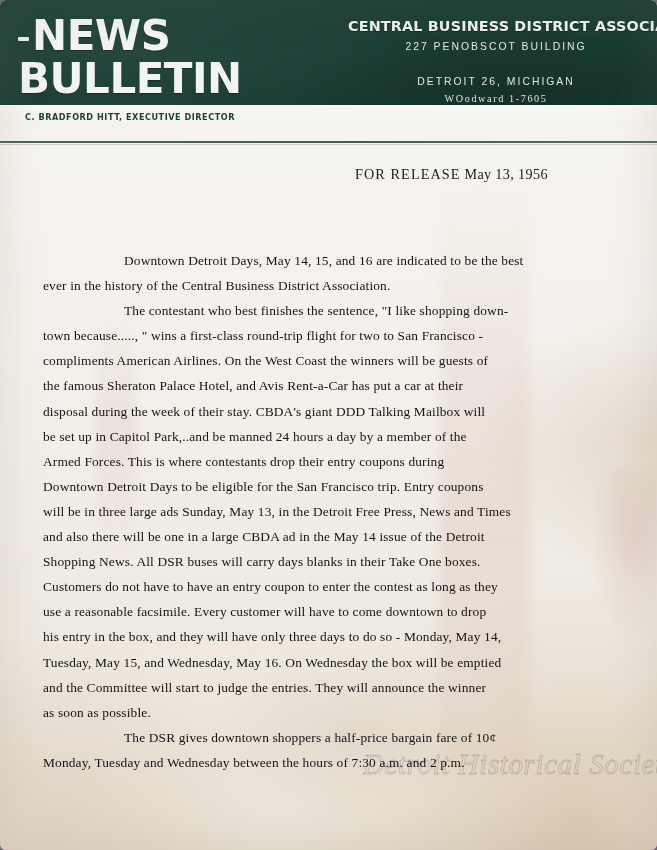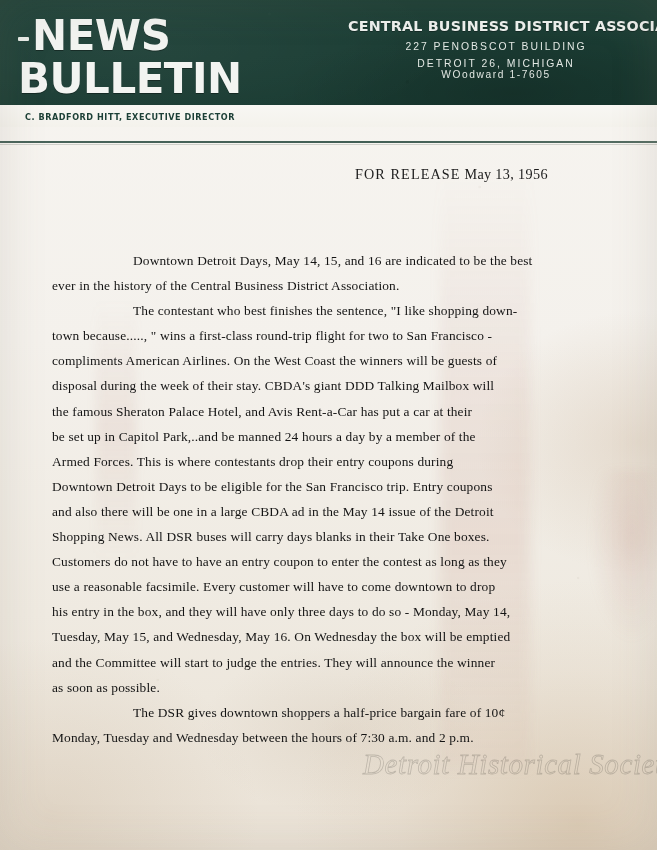--- a/index.html
+++ b/index.html
@@ -7,20 +7,21 @@
     padding: 0;
     background: #6b6b6b;
   }
   .page {
     position: relative;
     width: 657px;
     height: 850px;
     overflow: hidden;
     background: #d946ef;
     font-family: "Liberation Serif", "DejaVu Serif", serif;
+    border-radius: 6px;
   }
 
   
   .paper-base {
     position: absolute;
     inset: 0;
     background:
       radial-gradient(ellipse 60% 40% at 88% 97%, rgba(196,168,132,0.42) 0%, rgba(196,168,132,0.10) 45%, rgba(196,168,132,0) 72%),
       radial-gradient(ellipse 45% 30% at 8% 96%, rgba(190,168,140,0.26) 0%, rgba(190,168,140,0) 70%),
       radial-gradient(ellipse 35% 22% at 97% 52%, rgba(198,172,144,0.30) 0%, rgba(198,172,144,0) 70%),
@@ -124,25 +125,26 @@
     white-space: nowrap;
     text-shadow: 0 1px 0 rgba(0,0,0,.3);
   }
   .org-addr {
     font-family: Liberation Sans, sans-serif;
     font-size: 10.4px;
     letter-spacing: 2.0px;
     margin-top: 7px;
     color: #e3e8e4;
   }
-  .org-addr.l2 { margin-top: 6px; }
+  .org-addr.l2 { margin-top: 24px; }
   .org-phone {
-    font-family: Liberation Sans, sans-serif;
+    font-family: Liberation Serif, serif;
     font-size: 10.2px;
     letter-spacing: 1.6px;
+    margin-top: 6px;
     color: #e0e6e1;
   }
 
   
   .director-strip {
     position: absolute;
     left: 0; top: 105px;
     width: 657px; height: 22px;
     background: linear-gradient(180deg,#f8f7f3 0%, #f4f2ec 100%);
   }
@@ -179,21 +181,21 @@
     color: #1b1b1b;
     white-space: nowrap;
   }
   .release-line .spaced { letter-spacing: 1.1px; }
 
   .body-text {
     position: absolute;
     left: 36px; top: 248px;
     width: 600px;
   }
-  .para { margin: 0 0 0 16px; }
+  .para { margin: 0 0 0 7px; }
   .line {
     font-size: 13.4px;
     line-height: 25.1px;
     height: 25.1px;
     color: #141414;
     letter-spacing: .15px;
     white-space: nowrap;
     overflow: visible;
   }
   .line.indent { padding-left: 81px; }
@@ -267,25 +269,26 @@
 
   <div class="body-text">
       <div class="para">
         <div class="line indent">Downtown Detroit Days, May 14, 15, and 16 are indicated to be the best</div>
         <div class="line">ever in the history of the Central Business District Association.</div>
       </div>
       <div class="para">
         <div class="line indent">The contestant who best finishes the sentence, "I like shopping down-</div>
         <div class="line">town because....., " wins a first-class round-trip flight for two to San Francisco -</div>
         <div class="line">compliments American Airlines.  On the West Coast the winners will be guests of</div>
+        <div class="line">the famous Sheraton Palace Hotel, and Avis Rent-a-Car has put a car at their</div>
         <div class="line">disposal during the week of their stay.  CBDA's giant DDD Talking Mailbox will</div>
-        <div class="line">the famous Sheraton Palace Hotel, and Avis Rent-a-Car has put a car at their</div>
         <div class="line">be set up in Capitol Park,..and be manned 24 hours a day by a member of the</div>
         <div class="line">Armed Forces.  This is where contestants drop their entry coupons during</div>
         <div class="line">Downtown Detroit Days to be eligible for the San Francisco trip.  Entry coupons</div>
+        <div class="line">will be in three large ads Sunday, May 13, in the Detroit Free Press, News and Times</div>
         <div class="line">and also there will be one in a large CBDA ad in the May 14 issue of the Detroit</div>
         <div class="line">Shopping News.  All DSR buses will carry days blanks in their Take One boxes.</div>
         <div class="line">Customers do not have to have an entry coupon to enter the contest as long as they</div>
         <div class="line">use a reasonable facsimile.  Every customer will have to come downtown to drop</div>
         <div class="line">his entry in the box, and they will have only three days to do so - Monday, May 14,</div>
         <div class="line">Tuesday, May 15, and Wednesday, May 16.  On Wednesday the box will be emptied</div>
         <div class="line">and the Committee will start to judge the entries.  They will announce the winner</div>
         <div class="line">as soon as possible.</div>
       </div>
       <div class="para">

